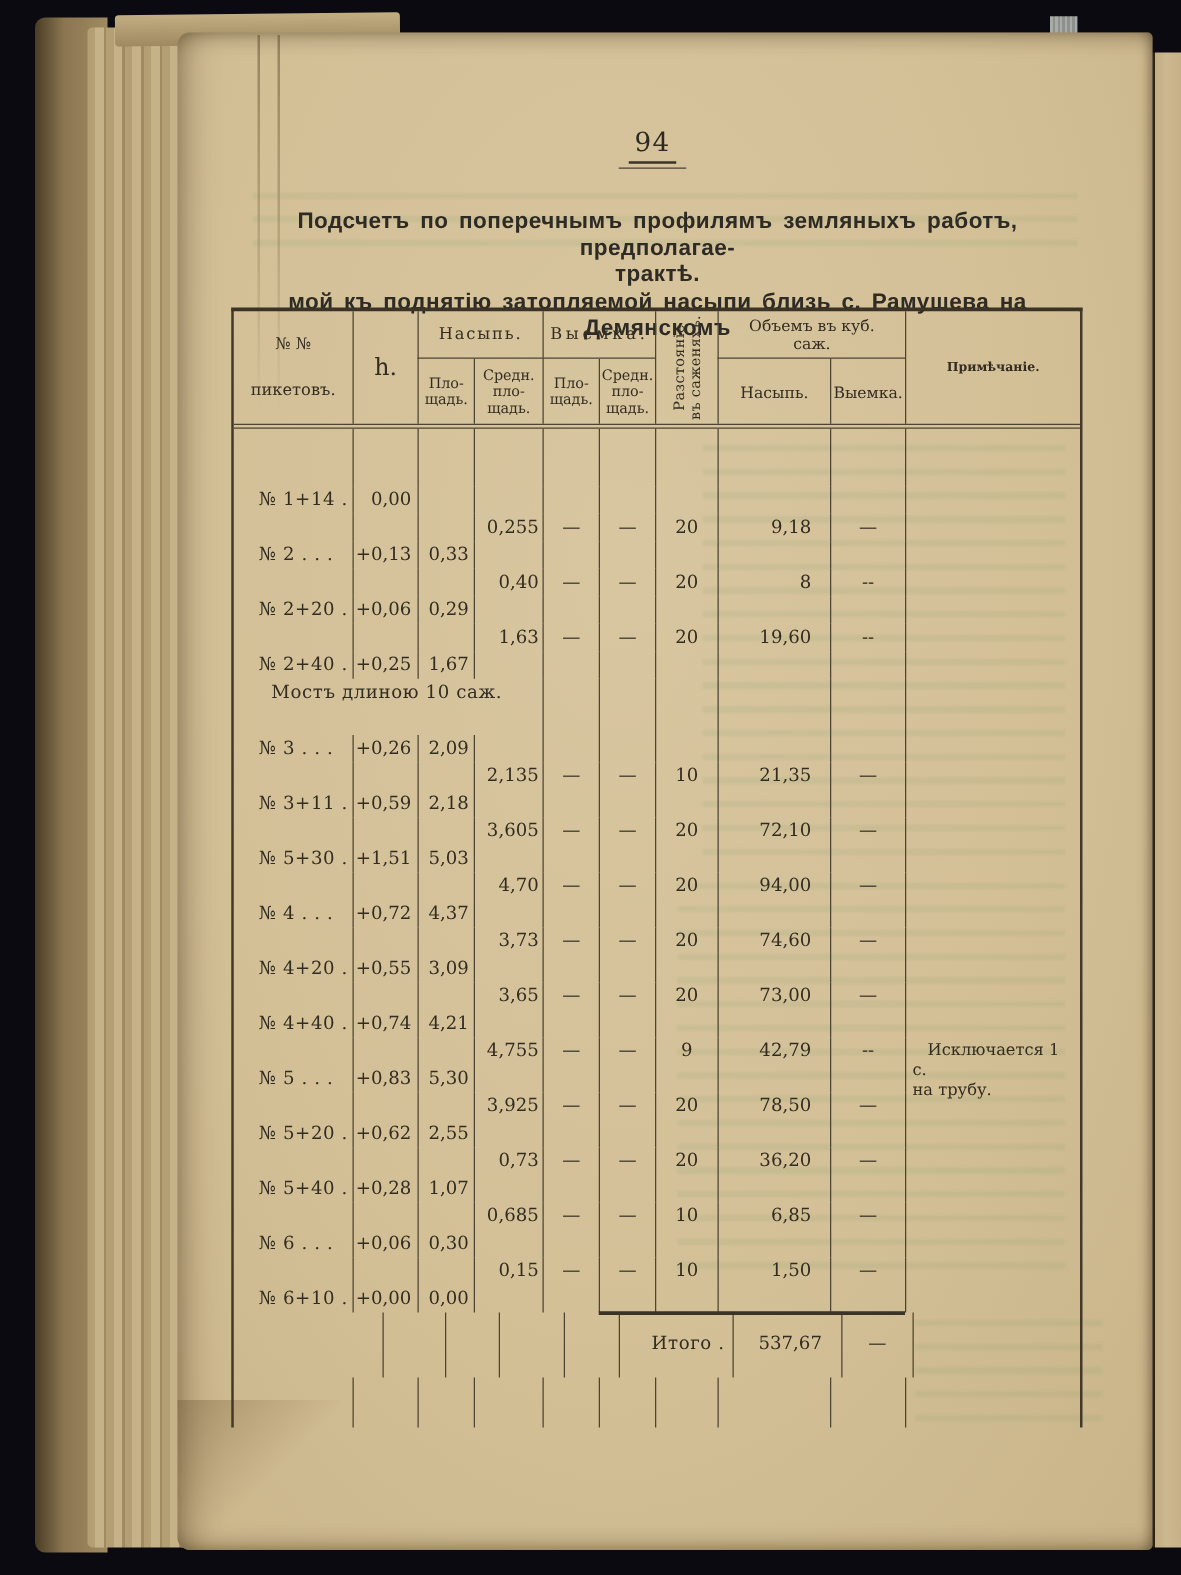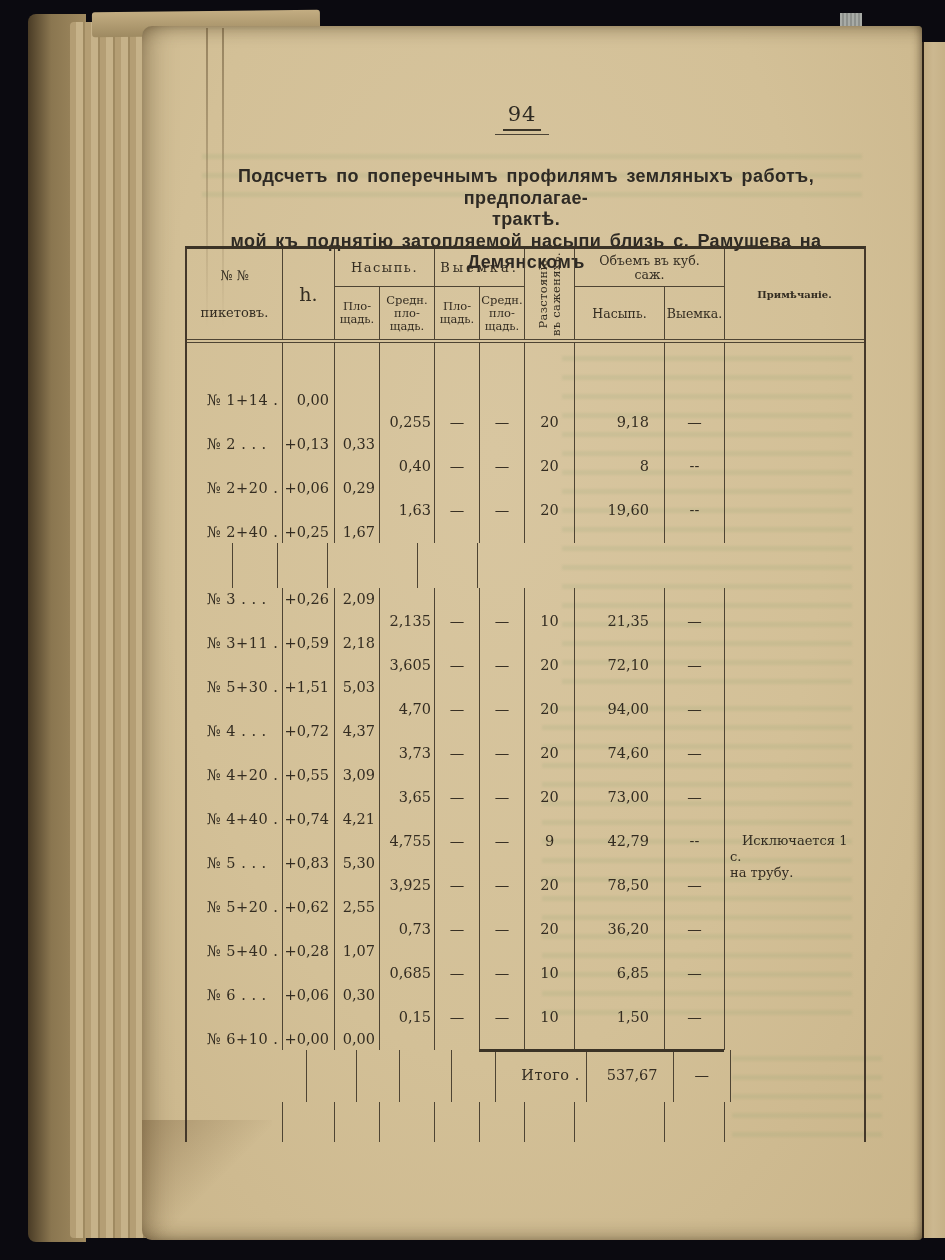--- a/index.html
+++ b/index.html
@@ -246,20 +246,21 @@
             <div class="w3 ar">1,67</div>
             <div class="w4"></div>
             <div class="w5"></div>
             <div class="w6"></div>
             <div class="w7"></div>
             <div class="w8"></div>
             <div class="w9"></div>
             <div class="w10"></div>
           </div>
           <div class="trow bridge">
+            <div class="wB bridge-label">Мостъ длиною 10 саж.</div>
             <div class="w5"></div>
             <div class="w6"></div>
             <div class="w7"></div>
             <div class="w8"></div>
             <div class="w9"></div>
             <div class="w10"></div>
           </div>
           <div class="trow ">
             <div class="w1 cell-picket">№ 3 . . .</div>
             <div class="w2 ar">+0,26</div>

